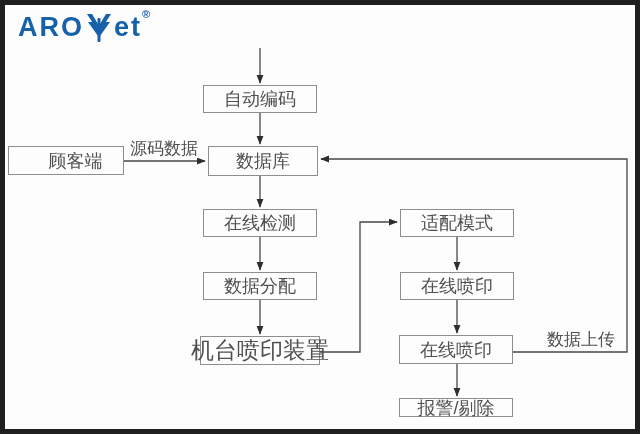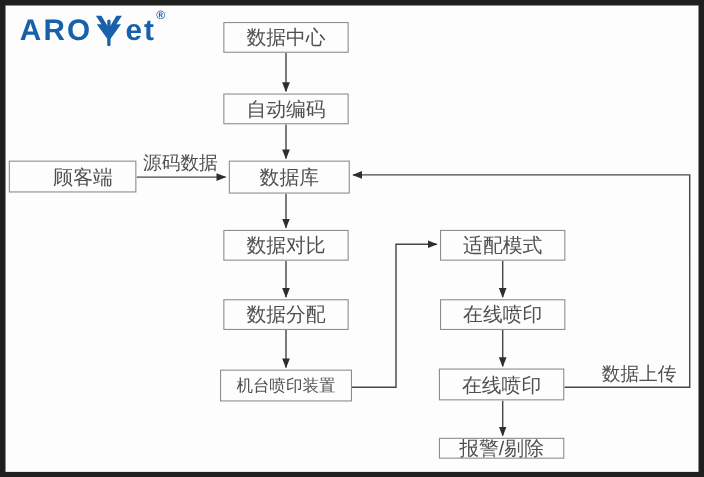--- a/index.html
+++ b/index.html
@@ -41,21 +41,21 @@
     display:flex;align-items:center;justify-content:center;
     white-space:nowrap;
     z-index:5;
   }
   .n0{left:203px;top:20px;width:114px;height:28px;}
   .n1{left:203px;top:85px;width:114px;height:28px;}
   .n2{left:8px;top:146px;width:116px;height:29px;padding-left:19px;}
   .n3{left:208px;top:146px;width:110px;height:30px;}
   .n4{left:203px;top:209px;width:114px;height:28px;}
   .n5{left:203px;top:272px;width:114px;height:28px;}
-  .n6{left:200px;top:336px;width:120px;height:29px;font-size:15px;}
+  .n6{left:200px;top:336px;width:120px;height:29px;font-size:23px;}
   .n7{left:400px;top:209px;width:114px;height:28px;}
   .n8{left:400px;top:272px;width:114px;height:28px;}
   .n9{left:399px;top:335px;width:114px;height:29px;}
   .n10{left:399px;top:398px;width:114px;height:19px;}
   
   .edge-label{
     position:absolute;
     color:#4f4f4f;font-size:17px;white-space:nowrap;
     z-index:6;
   }
@@ -98,25 +98,24 @@
       <path d="M260,237 L260,270" marker-end="url(#arr)"></path>
       <path d="M260,300 L260,334" marker-end="url(#arr)"></path>
       <path d="M320,352 L360,352 L360,222 L397,222" marker-end="url(#arr)"></path>
       <path d="M457,237 L457,270" marker-end="url(#arr)"></path>
       <path d="M457,300 L457,333" marker-end="url(#arr)"></path>
       <path d="M457,364 L457,396" marker-end="url(#arr)"></path>
       <path d="M513,352 L627,352 L627,159 L321,159" marker-end="url(#arr)"></path>
     </g>
   </svg>
 
-  <div class="node n0">数据中心</div>
   <div class="node n1">自动编码</div>
   <div class="node n2">顾客端</div>
   <div class="node n3">数据库</div>
-  <div class="node n4">数据对比</div>
+  <div class="node n4">在线检测</div>
   <div class="node n5">数据分配</div>
   <div class="node n6">机台喷印装置</div>
   <div class="node n7">适配模式</div>
   <div class="node n8">在线喷印</div>
   <div class="node n9">在线喷印</div>
   <div class="node n10">报警/剔除</div>
 
   <div class="edge-label el0">源码数据</div>
   <div class="edge-label el1">数据上传</div>
 </div>

